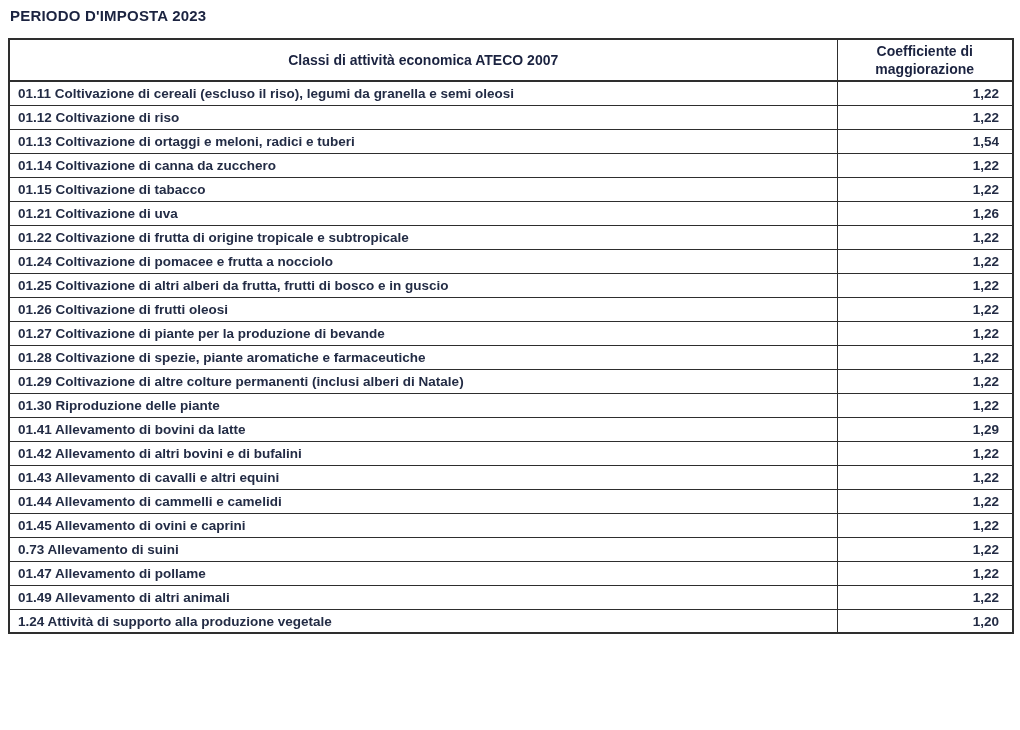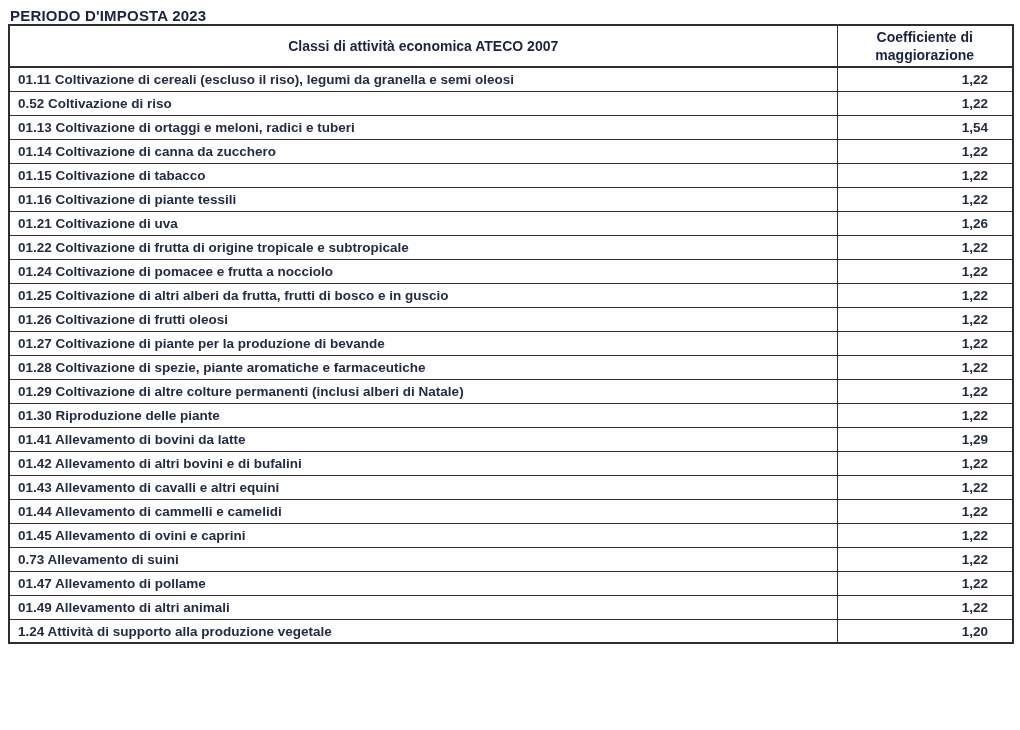--- a/index.html
+++ b/index.html
@@ -18,21 +18,21 @@
     position: absolute;
     left: 10px; top: 7px;
     font-size: 15px;
     font-weight: bold;
     letter-spacing: 0.2px;
     color: #1b2340;
     white-space: nowrap;
   }
   table.ateco {
     position: absolute;
-    left: 8px; top: 24px;
+    left: 8px; top: 38px;
     width: 1004px;
     border-collapse: collapse;
     table-layout: fixed;
   }
   table.ateco, table.ateco th, table.ateco td {
     border: 1px solid #2e2e2e;
   }
   table.ateco { border-width: 2px; }
   table.ateco th {
     height: 42px;
@@ -52,21 +52,21 @@
     font-size: 13.5px;
     vertical-align: middle;
     padding: 1px 8px;
     color: #232c45;
     white-space: nowrap;
     overflow: hidden;
     font-weight: bold;
   }
   table.ateco td.coeff {
     text-align: right;
-    padding-right: 24px;
+    padding-right: 13px;
   }
 </style>
 </head>
 <body>
 
 <div class="page">
 
   <div class="doc-title">PERIODO D'IMPOSTA 2023</div>
 
   <table class="ateco">
@@ -79,37 +79,33 @@
         <th>Classi di attività economica ATECO 2007</th>
         <th>Coefficiente di maggiorazione</th>
       </tr>
     </thead>
     <tbody>
         <tr>
           <td>01.11 Coltivazione di cereali (escluso il riso), legumi da granella e semi oleosi</td>
           <td class="coeff">1,22</td>
         </tr>
         <tr>
-          <td>0.52 Coltivazione di riso</td>
+          <td>01.12 Coltivazione di riso</td>
           <td class="coeff">1,22</td>
         </tr>
         <tr>
           <td>01.13 Coltivazione di ortaggi e meloni, radici e tuberi</td>
           <td class="coeff">1,54</td>
         </tr>
         <tr>
           <td>01.14 Coltivazione di canna da zucchero</td>
           <td class="coeff">1,22</td>
         </tr>
         <tr>
           <td>01.15 Coltivazione di tabacco</td>
-          <td class="coeff">1,22</td>
-        </tr>
-        <tr>
-          <td>01.16 Coltivazione di piante tessili</td>
           <td class="coeff">1,22</td>
         </tr>
         <tr>
           <td>01.21 Coltivazione di uva</td>
           <td class="coeff">1,26</td>
         </tr>
         <tr>
           <td>01.22 Coltivazione di frutta di origine tropicale e subtropicale</td>
           <td class="coeff">1,22</td>
         </tr>

